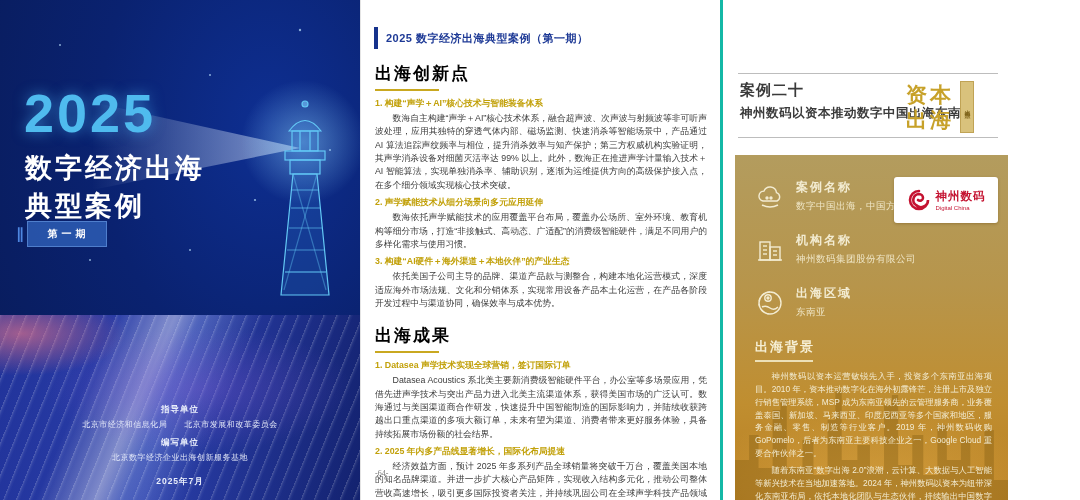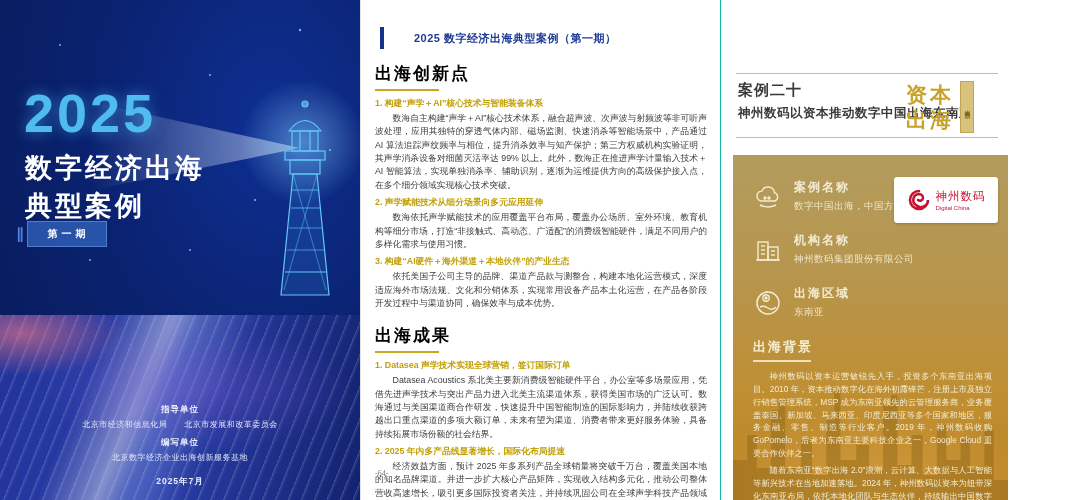--- a/index.html
+++ b/index.html
@@ -31,35 +31,35 @@
   }
   .cover-footer { position:absolute; left:0; bottom:12px; width:100%; text-align:center;
     color:#e9eefb; }
   .cf-label { font-size:8.5px; font-weight:bold; margin-top:7px; letter-spacing:1px; }
   .cf-val { font-size:8px; margin-top:3px; letter-spacing:.5px; opacity:.95; white-space:pre; }
   .cf-date { font-size:8.5px; font-weight:bold; margin-top:13px; letter-spacing:1px; }
 
   
   .pageM { position:relative; width:360px; height:500px; background:#ffffff;
     border-left:1px solid #e4e4e4; }
-  .m-header { position:absolute; left:19px; top:27px; display:flex; align-items:center;gap:22px; }
+  .m-header { position:absolute; left:13px; top:27px; display:flex; align-items:center; }
   .m-header-bar { width:4px; height:22px; background:#16328c; margin-right:8px; }
   .m-header-text { color:#1e3a96; font-size:11px; font-weight:bold; letter-spacing:.5px; }
   .m-content { position:absolute; left:14px; right:13px; top:62px; }
   .sec-title { color:#000000; font-size:17px; font-weight:bold; letter-spacing:2px; }
   .sec-underline { width:64px; height:2px; background:#c9a820; margin:4px 0 7px 0; }
   .item-h { color:#c2a10a; font-size:8.8px; font-weight:bold; margin:5px 0 2px 0; }
   .item-p { color:#3c3c3c; font-size:8.8px; line-height:1.52; text-align:justify;
     text-indent:2em; }
   .sec-gap { height:14px; }
   .m-pageno { position:absolute; left:14px; bottom:22px; font-size:8px; color:#777;font-family:Liberation Serif, serif; }
 
   
   .pageR { position:relative; width:288px; height:500px; background:#ffffff;
-    border-left:1px solid #14b8a6; }
+    border-left:3px solid #14b8a6; }
   .r-sep { position:absolute; left:15px; right:10px; height:0; border-top:1px solid #bdbdbd; }
   .r-sep.top { top:73px; box-shadow:0 -2px 0 -1px #d8d8d8; }
   .r-sep.bot { top:137px; box-shadow:0 2px 0 -1px #d8d8d8; }
   .r-caseno { position:absolute; left:17px; top:81px; font-size:15px; font-weight:bold; color:#3a3a3a; letter-spacing:1px; }
   .r-casetitle { position:absolute; left:17px; top:105px; font-size:12.5px; font-weight:bold; color:#3a3a3a; letter-spacing:.5px; }
   .r-type { position:absolute; right:54px; top:83px; text-align:left; color:#c7a129;
     font-size:21px; font-weight:bold; line-height:1.18; letter-spacing:3px; }
   .r-ribbon { position:absolute; right:34px; top:81px; width:14px; height:52px;
     background:#d9c27c; border:1px solid #c0a355; display:flex; align-items:center; justify-content:center; }
   .r-ribbon span { writing-mode:vertical-rl; font-size:6px; color:#7a5f16; letter-spacing:1px; }
@@ -70,21 +70,21 @@
     background: radial-gradient(ellipse 260px 120px at 50% 100%, rgba(240,190,90,.5), transparent 75%); }
   .r-card-inner { position:relative; padding:24px 16px 0 20px; }
   .info-row { display:flex; margin-bottom:19px; }
   .info-icon { width:30px; height:30px; flex:0 0 30px; margin-top:2px; }
   .info-txt { margin-left:11px; }
   .info-label { color:#f3ecd2; font-size:12px; font-weight:bold; letter-spacing:2px; }
   .info-value { color:#efe6c6; font-size:9.5px; margin-top:4px; letter-spacing:.5px; }
   .logo-box { position:absolute; right:10px; top:22px; width:104px; height:46px; background:#fff;
     border-radius:3px; display:flex; align-items:center; justify-content:center; box-shadow:0 1px 3px rgba(80,50,0,.3); }
   .logo-txt { margin-left:5px; }
-  .logo-cn { color:#c41230; font-size:11.5px; font-weight:normal; letter-spacing:1px; }
+  .logo-cn { color:#c41230; font-size:11.5px; font-weight:bold; letter-spacing:1px; }
   .logo-en { color:#c41230; font-size:6px; margin-top:1px; }
   .bg-sec { position:relative; margin-top:2px; }
   .bg-title { color:#f6efd4; font-size:13px; font-weight:bold; letter-spacing:2px; }
   .bg-underline { width:58px; height:2px; background:#ece0b8; margin:4px 0 8px 0; }
   .bg-p { color:#f3ecd2; font-size:8.3px; line-height:1.55; text-align:justify;
     text-indent:2em; margin-bottom:4px; }
 </style>
 </head>
 <body>
 

